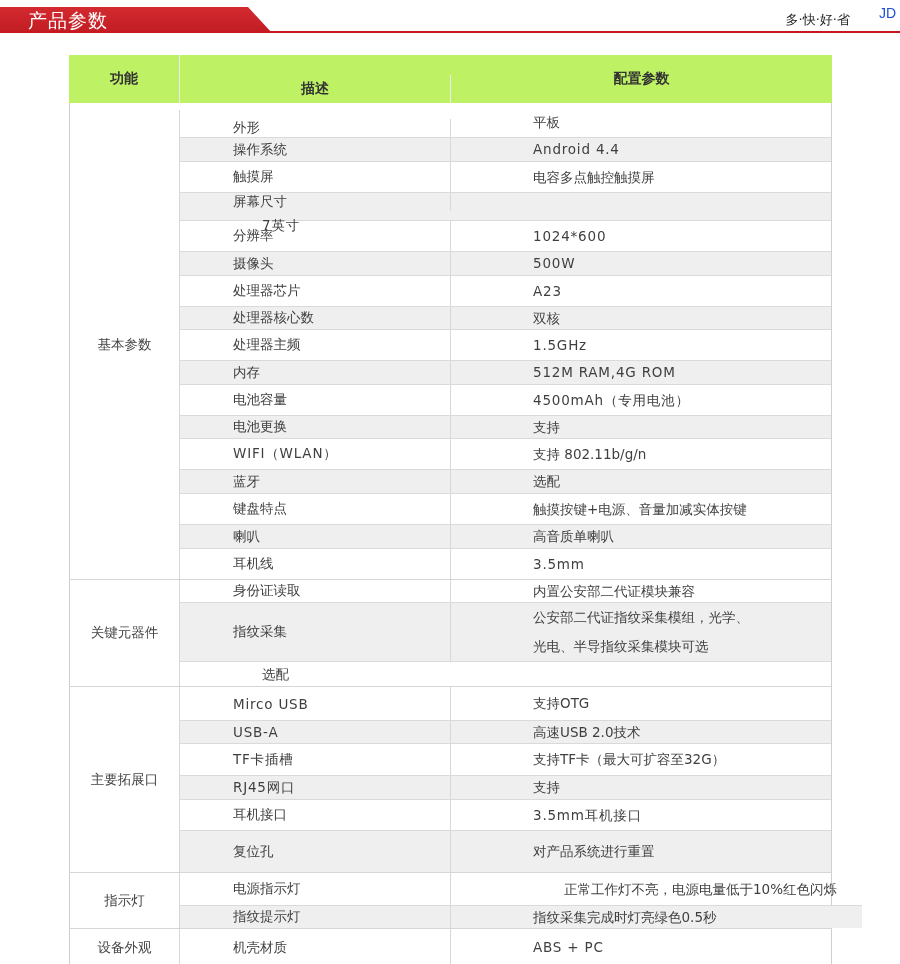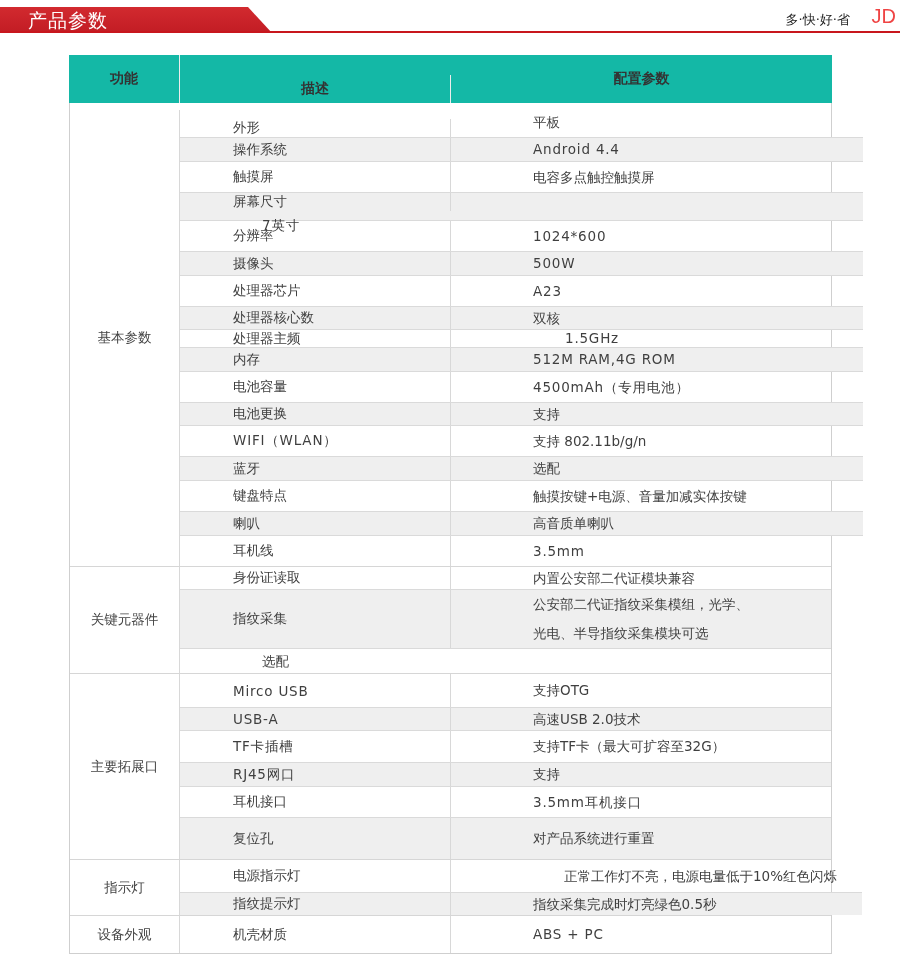--- a/index.html
+++ b/index.html
@@ -8,25 +8,25 @@
 
   
   .banner { position:absolute; left:0; top:0; width:900px; height:34px; }
   .banner-red { position:absolute; left:0; top:7px; width:272px; height:26px;
     background:linear-gradient(#d22a2f,#c21c24);
     clip-path:polygon(0 0, 248px 0, 272px 26px, 0 26px); }
   .banner-line { position:absolute; left:0; top:31px; width:900px; height:2px; background:#c8161d; }
   .banner-title { position:absolute; left:28px; top:7px; height:26px; line-height:26px;
     font-size:19px; color:#ffffff; letter-spacing:1px; }
   .slogan { position:absolute; right:50px; top:11px; font-size:13px; color:#222; letter-spacing:0px; }
-  .jd-logo { position:absolute; right:4px; top:5px; font-size:20px; color:#ef4444; font-family:"Liberation Sans",sans-serif; letter-spacing:0px; }
+  .jd-logo { position:absolute; right:4px; top:5px; font-size:14px; color:#1d4ed8; font-family:"Liberation Sans",sans-serif; letter-spacing:0px; }
 
   
   .spec { position:absolute; left:69px; top:55px; width:763px; }
-  .thead { position:relative; height:48px; background:#14b8a6; display:flex; }
+  .thead { position:relative; height:48px; background:#bef264; display:flex; }
   .thead > div { display:flex; align-items:center; justify-content:center;
     font-size:14px; font-weight:bold; color:#333; border-right:1px solid #ececec; box-sizing:border-box; }
   .c1 { width:111px; } .c2 { width:271px;margin-top:20px; } .c3 { width:381px; }
 
   .tbody { position:relative; border-left:1px solid #cfcfcf; border-right:1px solid #cfcfcf;
            border-bottom:1px solid #cfcfcf; box-sizing:border-box; }
   .group { display:flex; border-top:1px solid #d6d6d6; }
   .group:first-child { border-top:none; padding-top:7px; }
   .group-label { width:110px; flex:none; display:flex; align-items:center; justify-content:center;
     font-size:13.5px; color:#444; border-right:1px solid #d8d8d8; box-sizing:border-box; }
@@ -85,21 +85,21 @@
             <div class="cell v latin">500W</div>
           </div>
           <div class="row" style="height: 31px;">
             <div class="cell d">处理器芯片</div>
             <div class="cell v latin">A23</div>
           </div>
           <div class="row alt" style="height: 23px;">
             <div class="cell d">处理器核心数</div>
             <div class="cell v">双核</div>
           </div>
-          <div class="row" style="height: 18px; gap: 32px;">
+          <div class="row" style="height: 31px;">
             <div class="cell d">处理器主频</div>
             <div class="cell v latin">1.5GHz</div>
           </div>
           <div class="row alt" style="height: 24px;">
             <div class="cell d">内存</div>
             <div class="cell v latin">512M RAM,4G ROM</div>
           </div>
           <div class="row" style="height: 31px;">
             <div class="cell d">电池容量</div>
             <div class="cell v latin">4500mAh（专用电池）</div>

